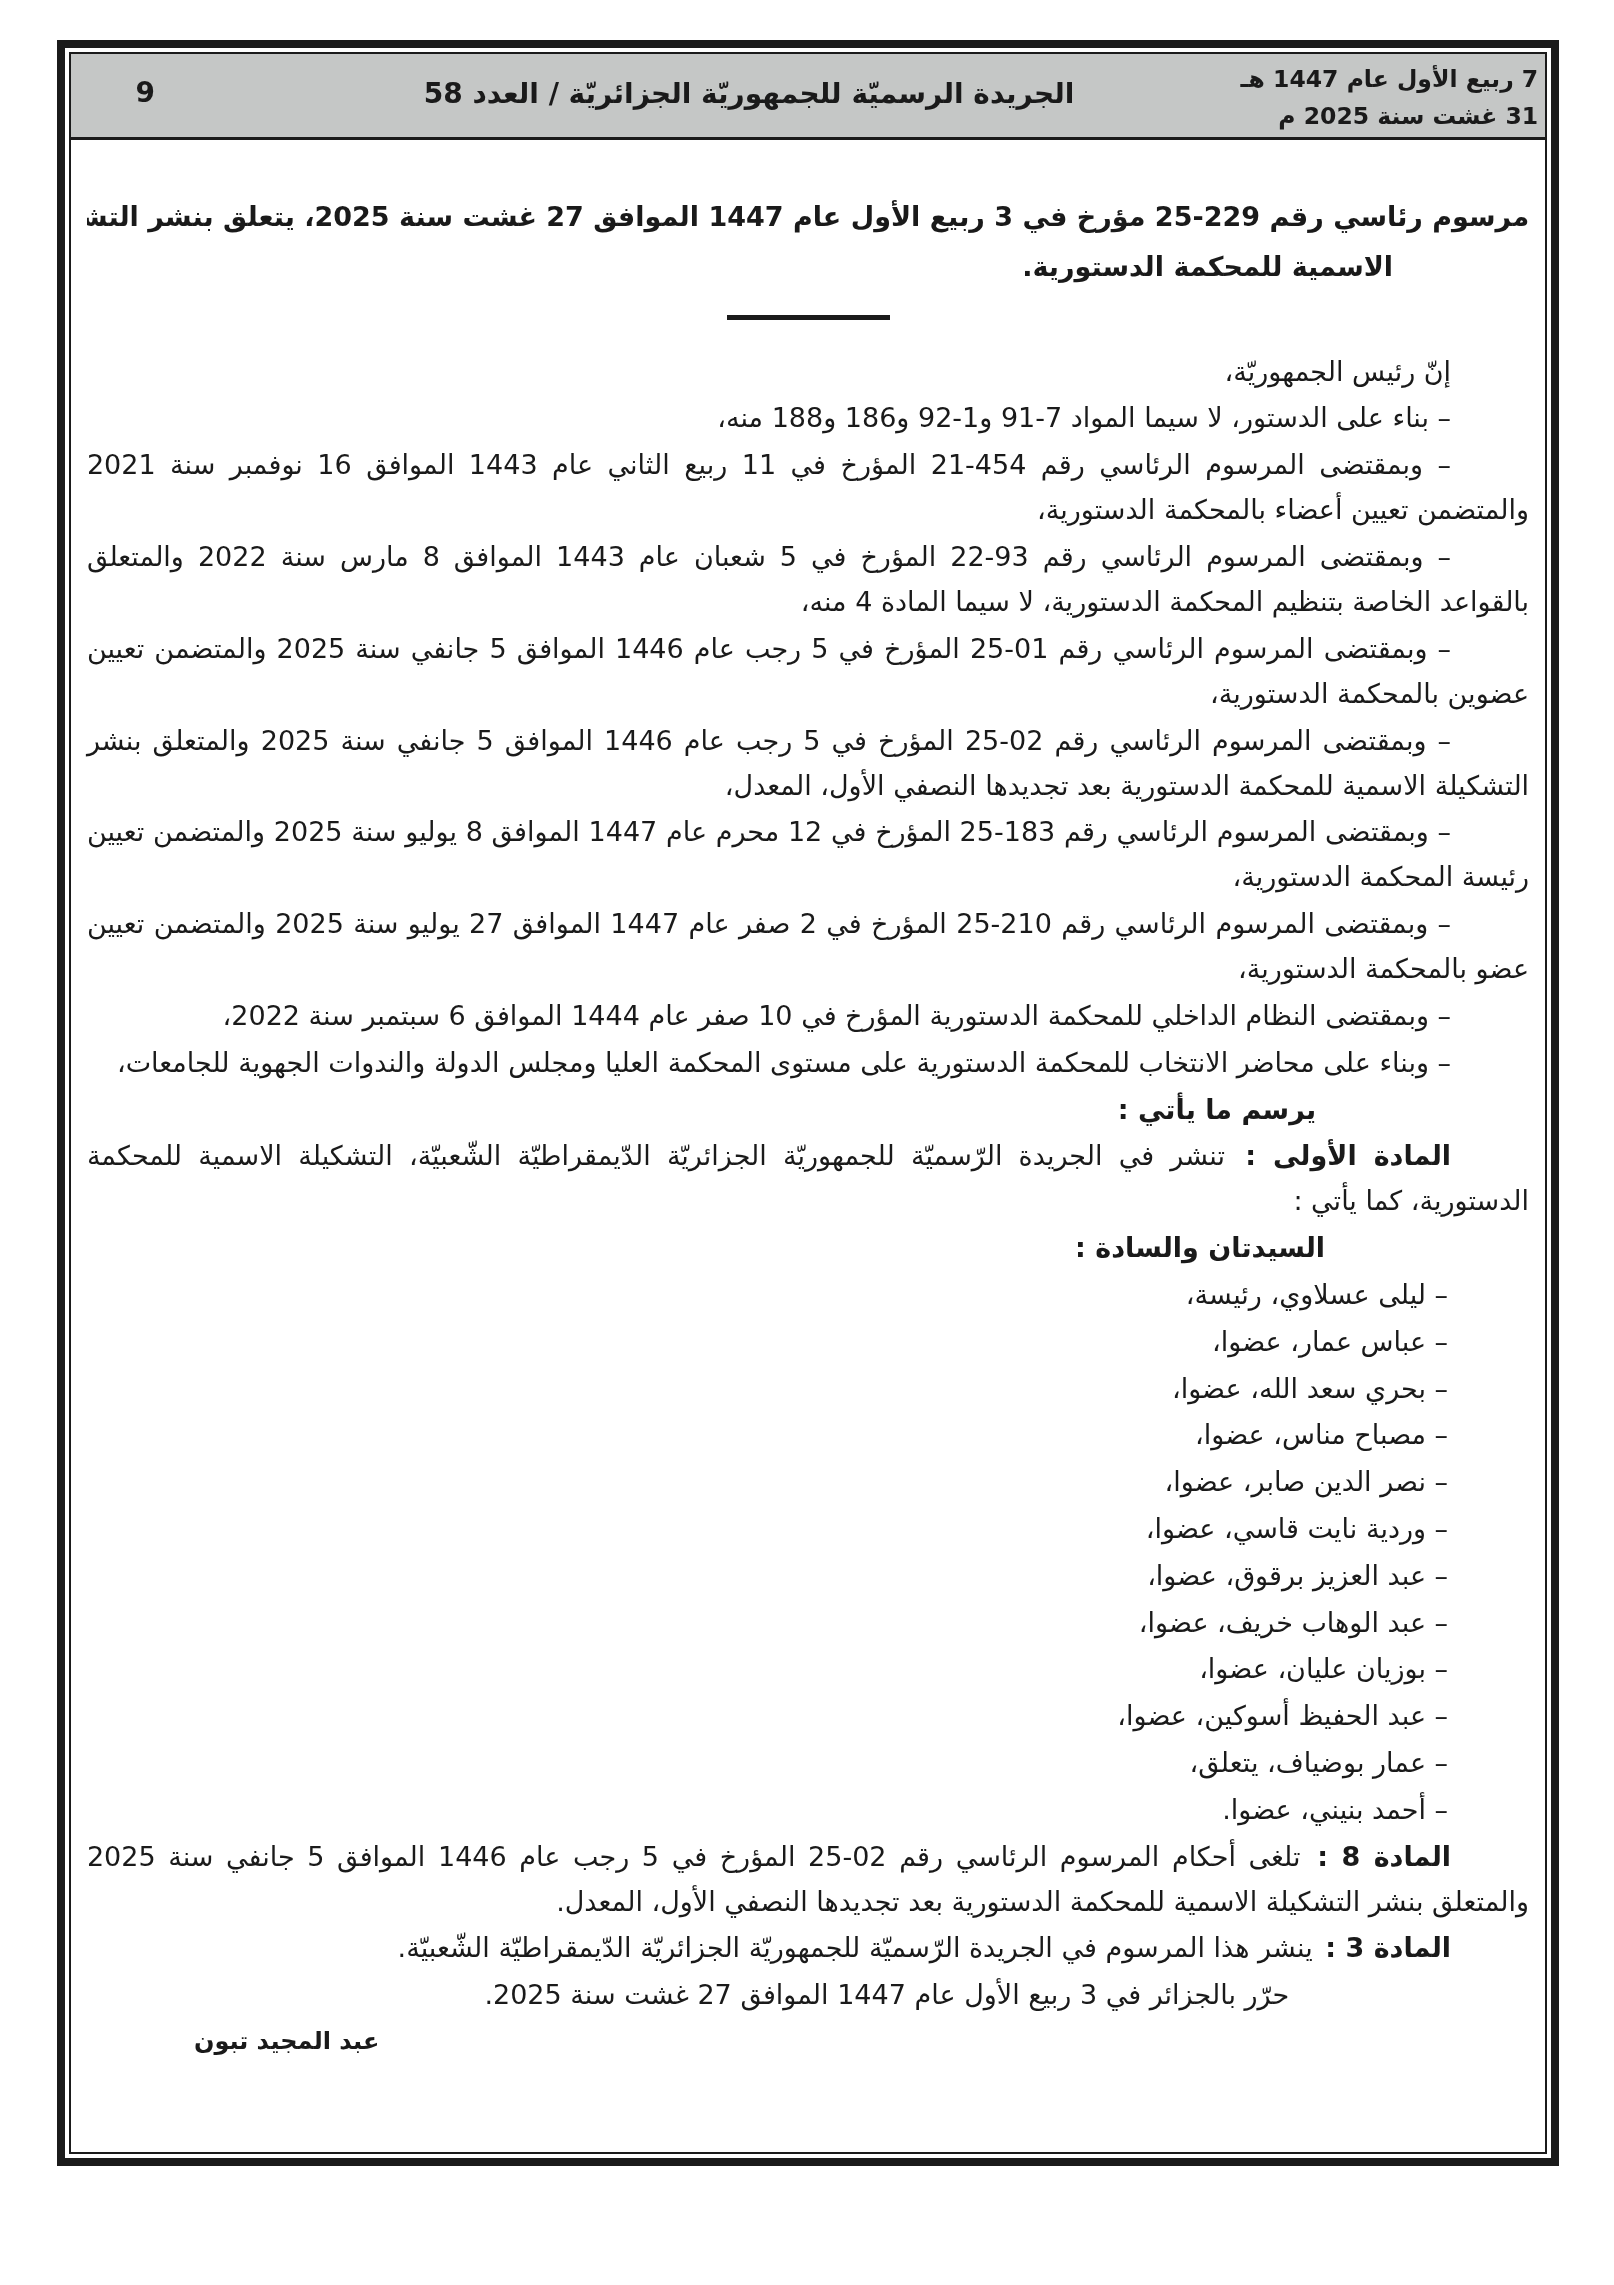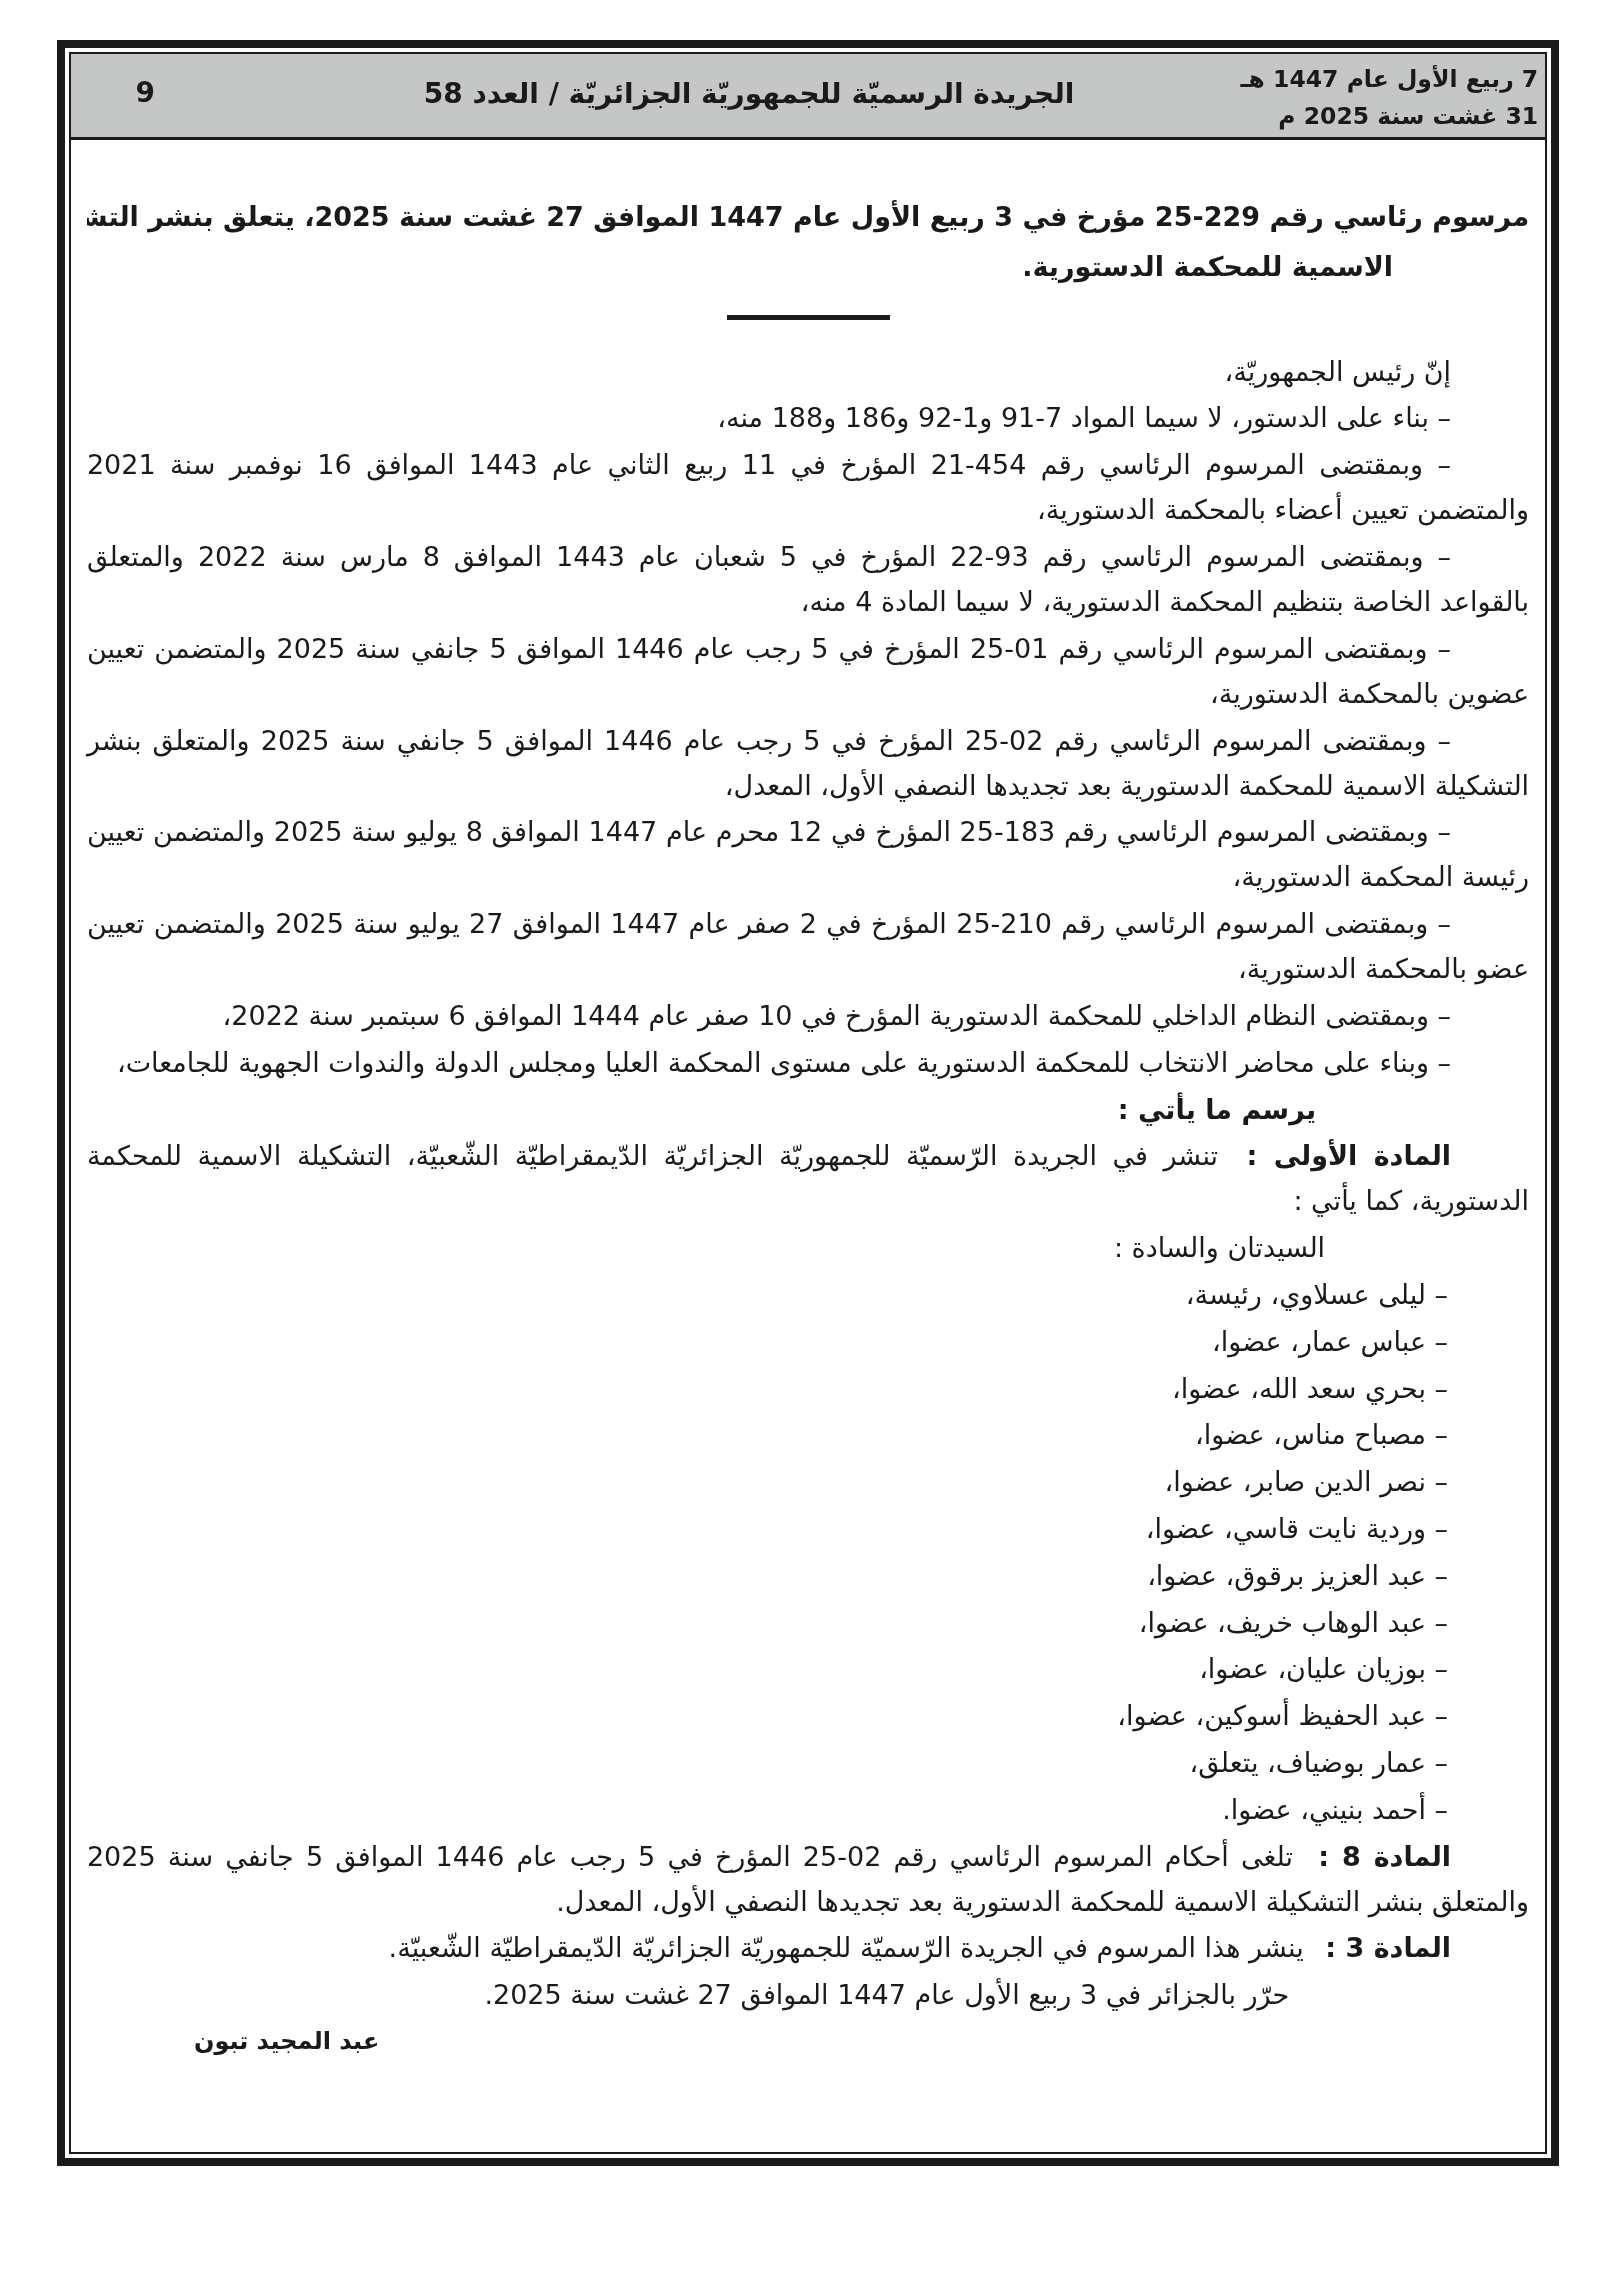--- a/index.html
+++ b/index.html
@@ -37,28 +37,28 @@
     padding:0 16.3px;direction:rtl;font-size:27px;line-height:45px;
     text-align:justify;
   }
   .title-block{margin-top:52px;font-weight:bold;font-size:27px;line-height:50px;}
   .title-l1{text-align:justify;text-align-last:justify;white-space:nowrap;overflow:hidden;}
   .title-l2{text-align:right;padding-left:0;padding-right:136px;text-align-last:right;}
   .divider{width:163px;height:4.5px;background:#1b1b1b;margin:23.5px auto 29px auto;}
   .content p{margin:0 0 1.8px 0;}
   .ind{text-indent:78px;}
   .enact{font-weight:bold;text-align:center;text-align-last:right;padding-right:213px;}
-  .members-heading{font-weight:normal;text-align:center;text-align-last:right;padding-right:204px;}
+  .members-heading{font-weight:bold;text-align:center;text-align-last:right;padding-right:204px;}
   .member{text-align:right;text-align-last:right;padding-right:81px;}
   .issued{text-align:right;text-align-last:right;padding-right:240px;}
   .signature{
     font-weight:bold;font-size:24px;text-align:left;text-align-last:left;
     padding-left:107px;margin-top:3.6px;
   }
-  b.lbl{margin-left:13px;}
+  b.lbl{margin-left:4px;}
 </style>
 </head>
 <body>
 
 <div class="frame">
   <div class="frame-inner">
 
     <div class="header-band">
       <div class="page-number">9</div>
       <div class="journal-title">الجريدة الرسميّة للجمهوريّة الجزائريّة / العدد 58</div>

